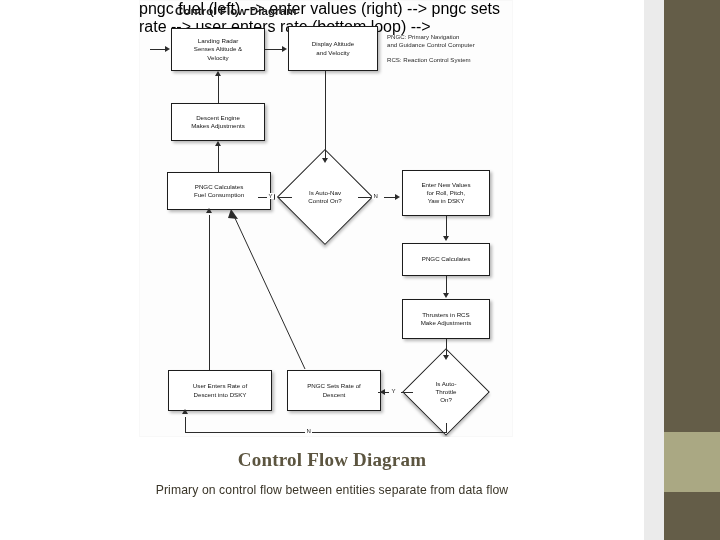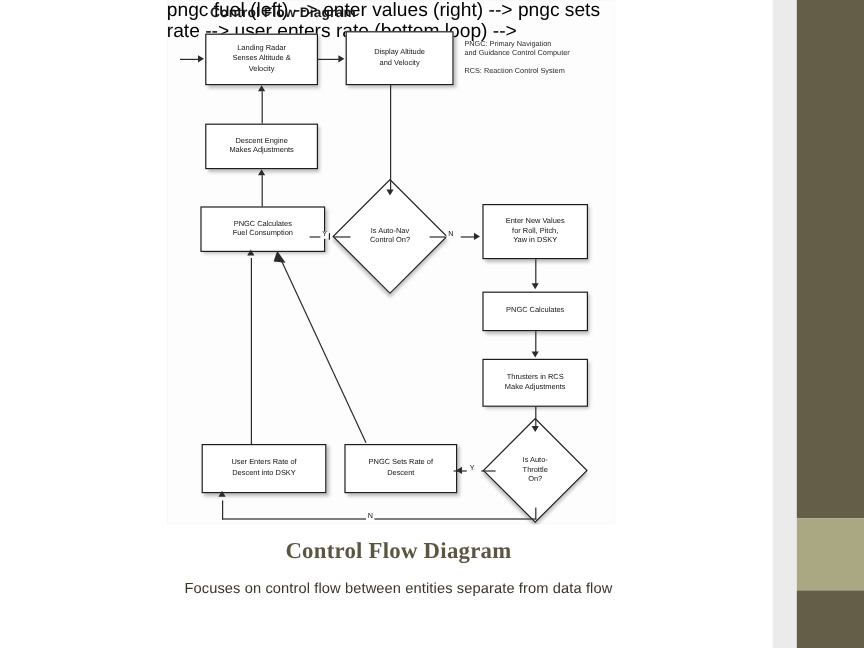--- a/index.html
+++ b/index.html
@@ -201,13 +201,13 @@
   <div class="ah ah-u" style="left:67px;top:208px;"></div>
 
   
   <svg style="position:absolute;left:0;top:0;width:374px;height:437px;pointer-events:none;">
     <line x1="166" y1="369" x2="95" y2="216" stroke="#2b2b2b" stroke-width="1"></line>
     <polygon points="92,209 99,219 89,218" fill="#2b2b2b"></polygon>
   </svg>
 </div>
 
 <div id="slide-title">Control Flow Diagram</div>
-<div id="slide-sub">Focuses on control flow between entities separate from data flow</div>
+<div id="slide-sub">Primary on control flow between entities separate from data flow</div>
 
 </body></html>

